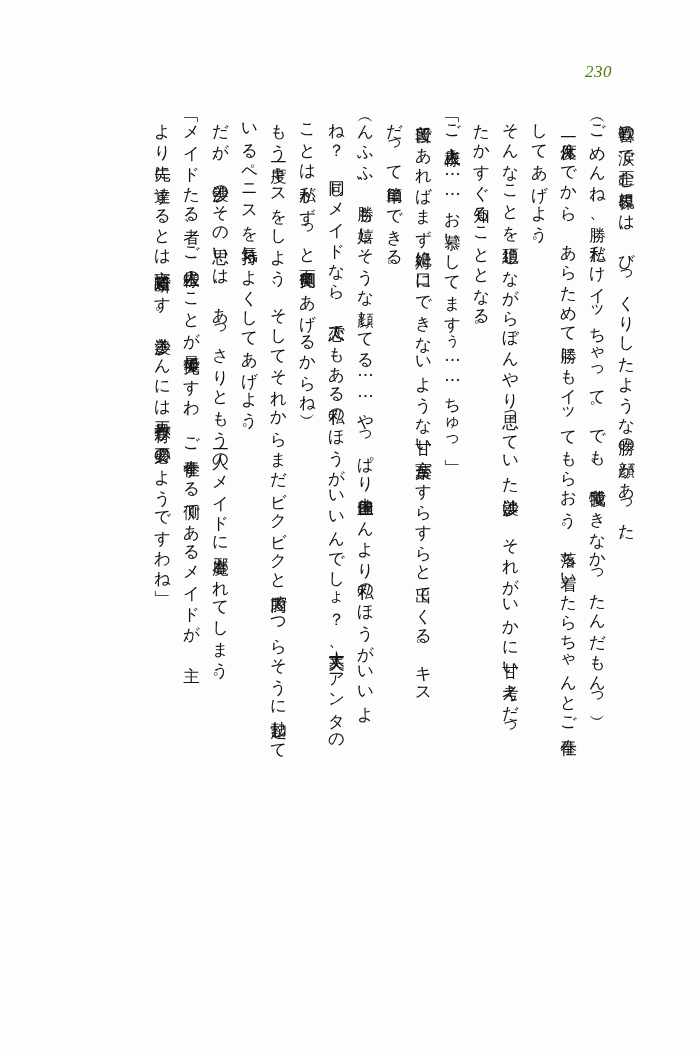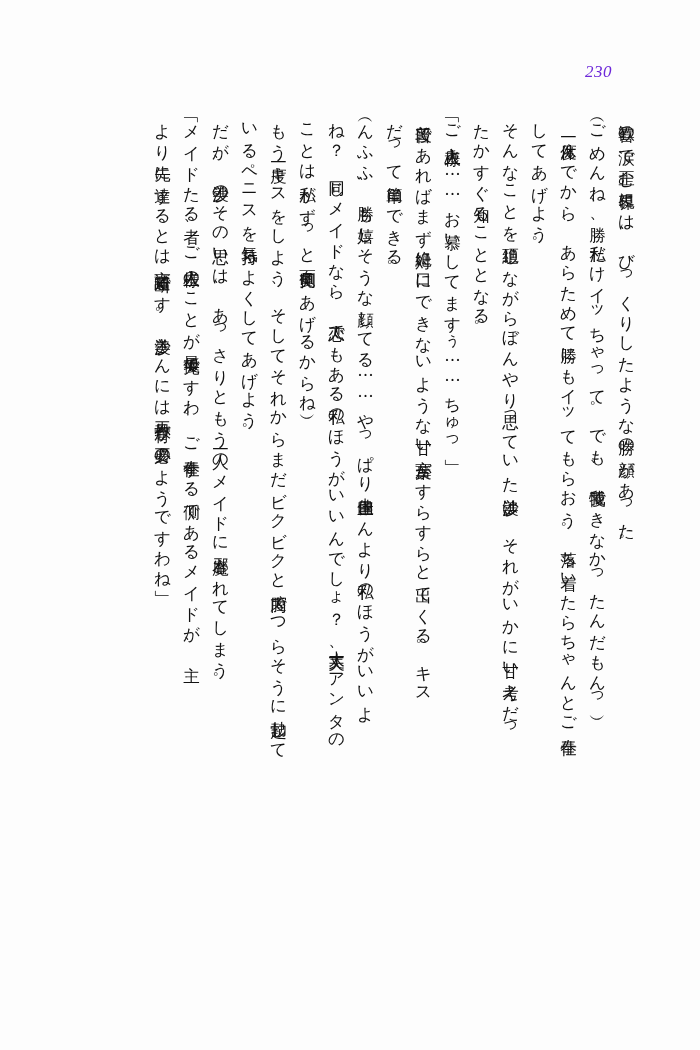--- a/index.html
+++ b/index.html
@@ -26,21 +26,21 @@
   }
 
   
   .page-number {
     position: absolute;
     top: 62px;
     right: 88px;
     font-family: "Liberation Serif", "DejaVu Serif", serif;
     font-style: italic;
     font-size: 17px;
-    color: #6d28d9;
+    color: #4d7c0f;
     letter-spacing: 0.5px;
   }
 
   
   .text-block {
     position: absolute;
     top: 112px;
     left: 66px;
     right: 66px;
     height: 820px;

